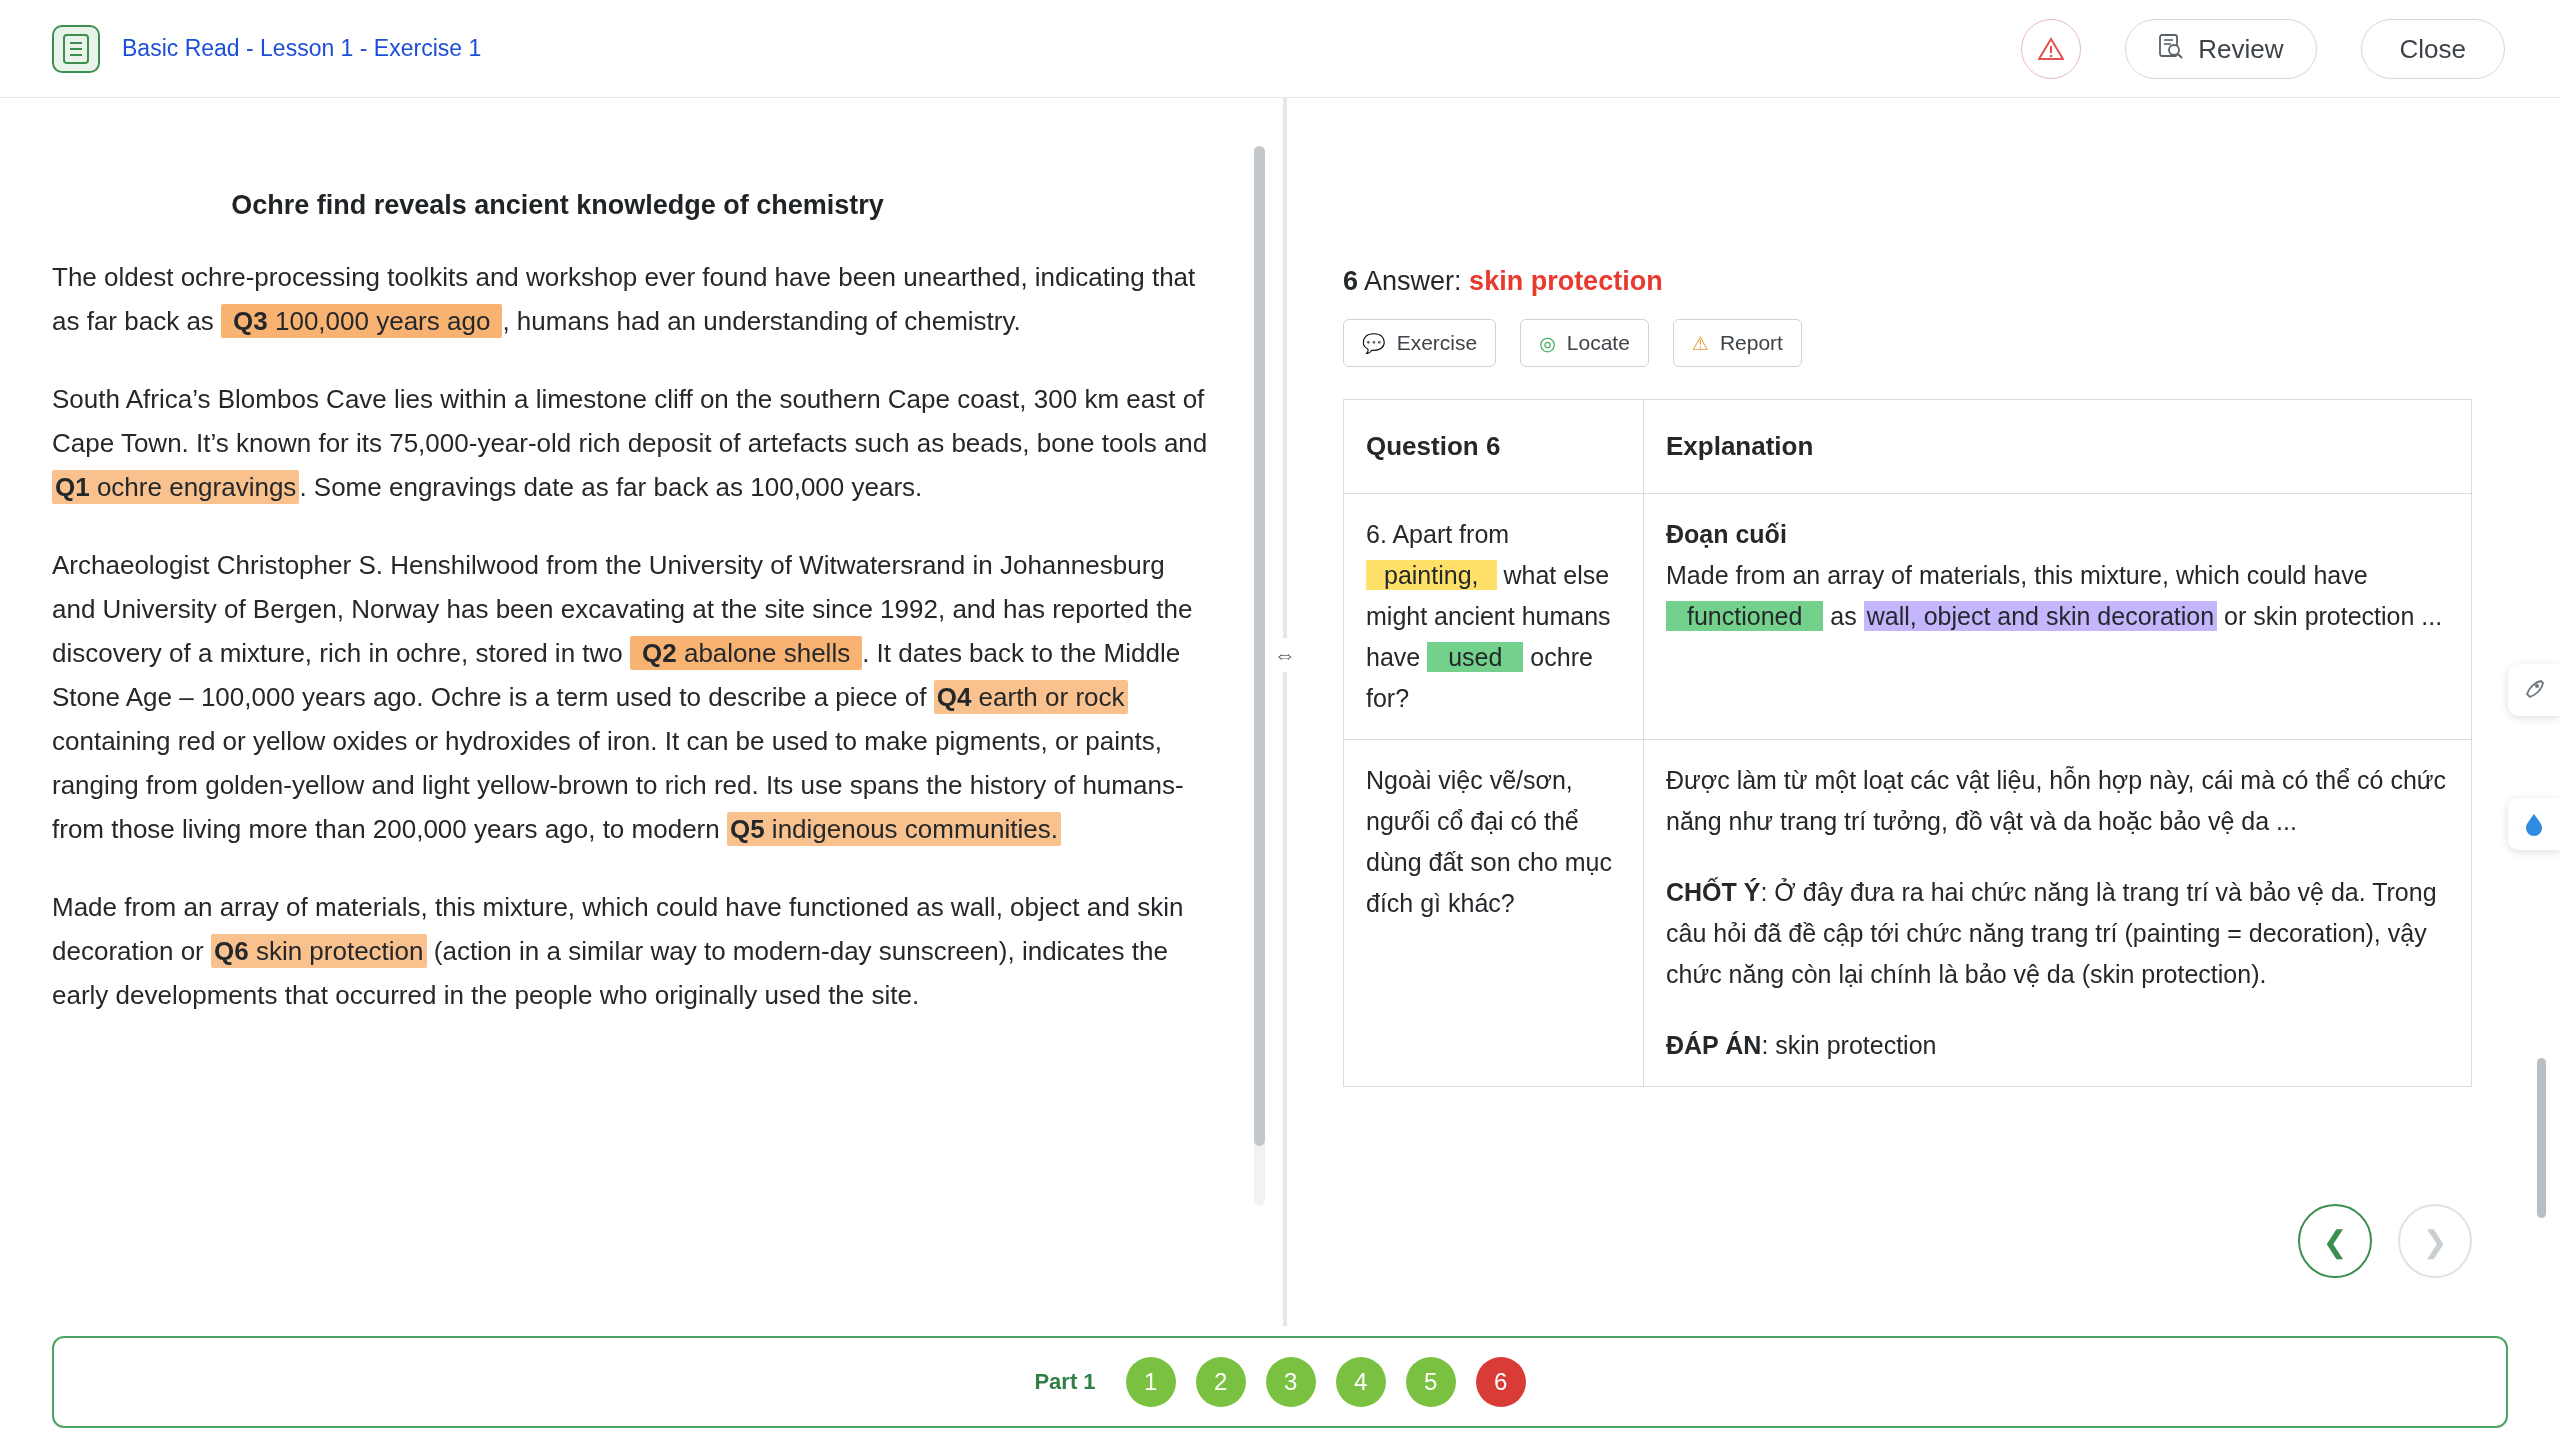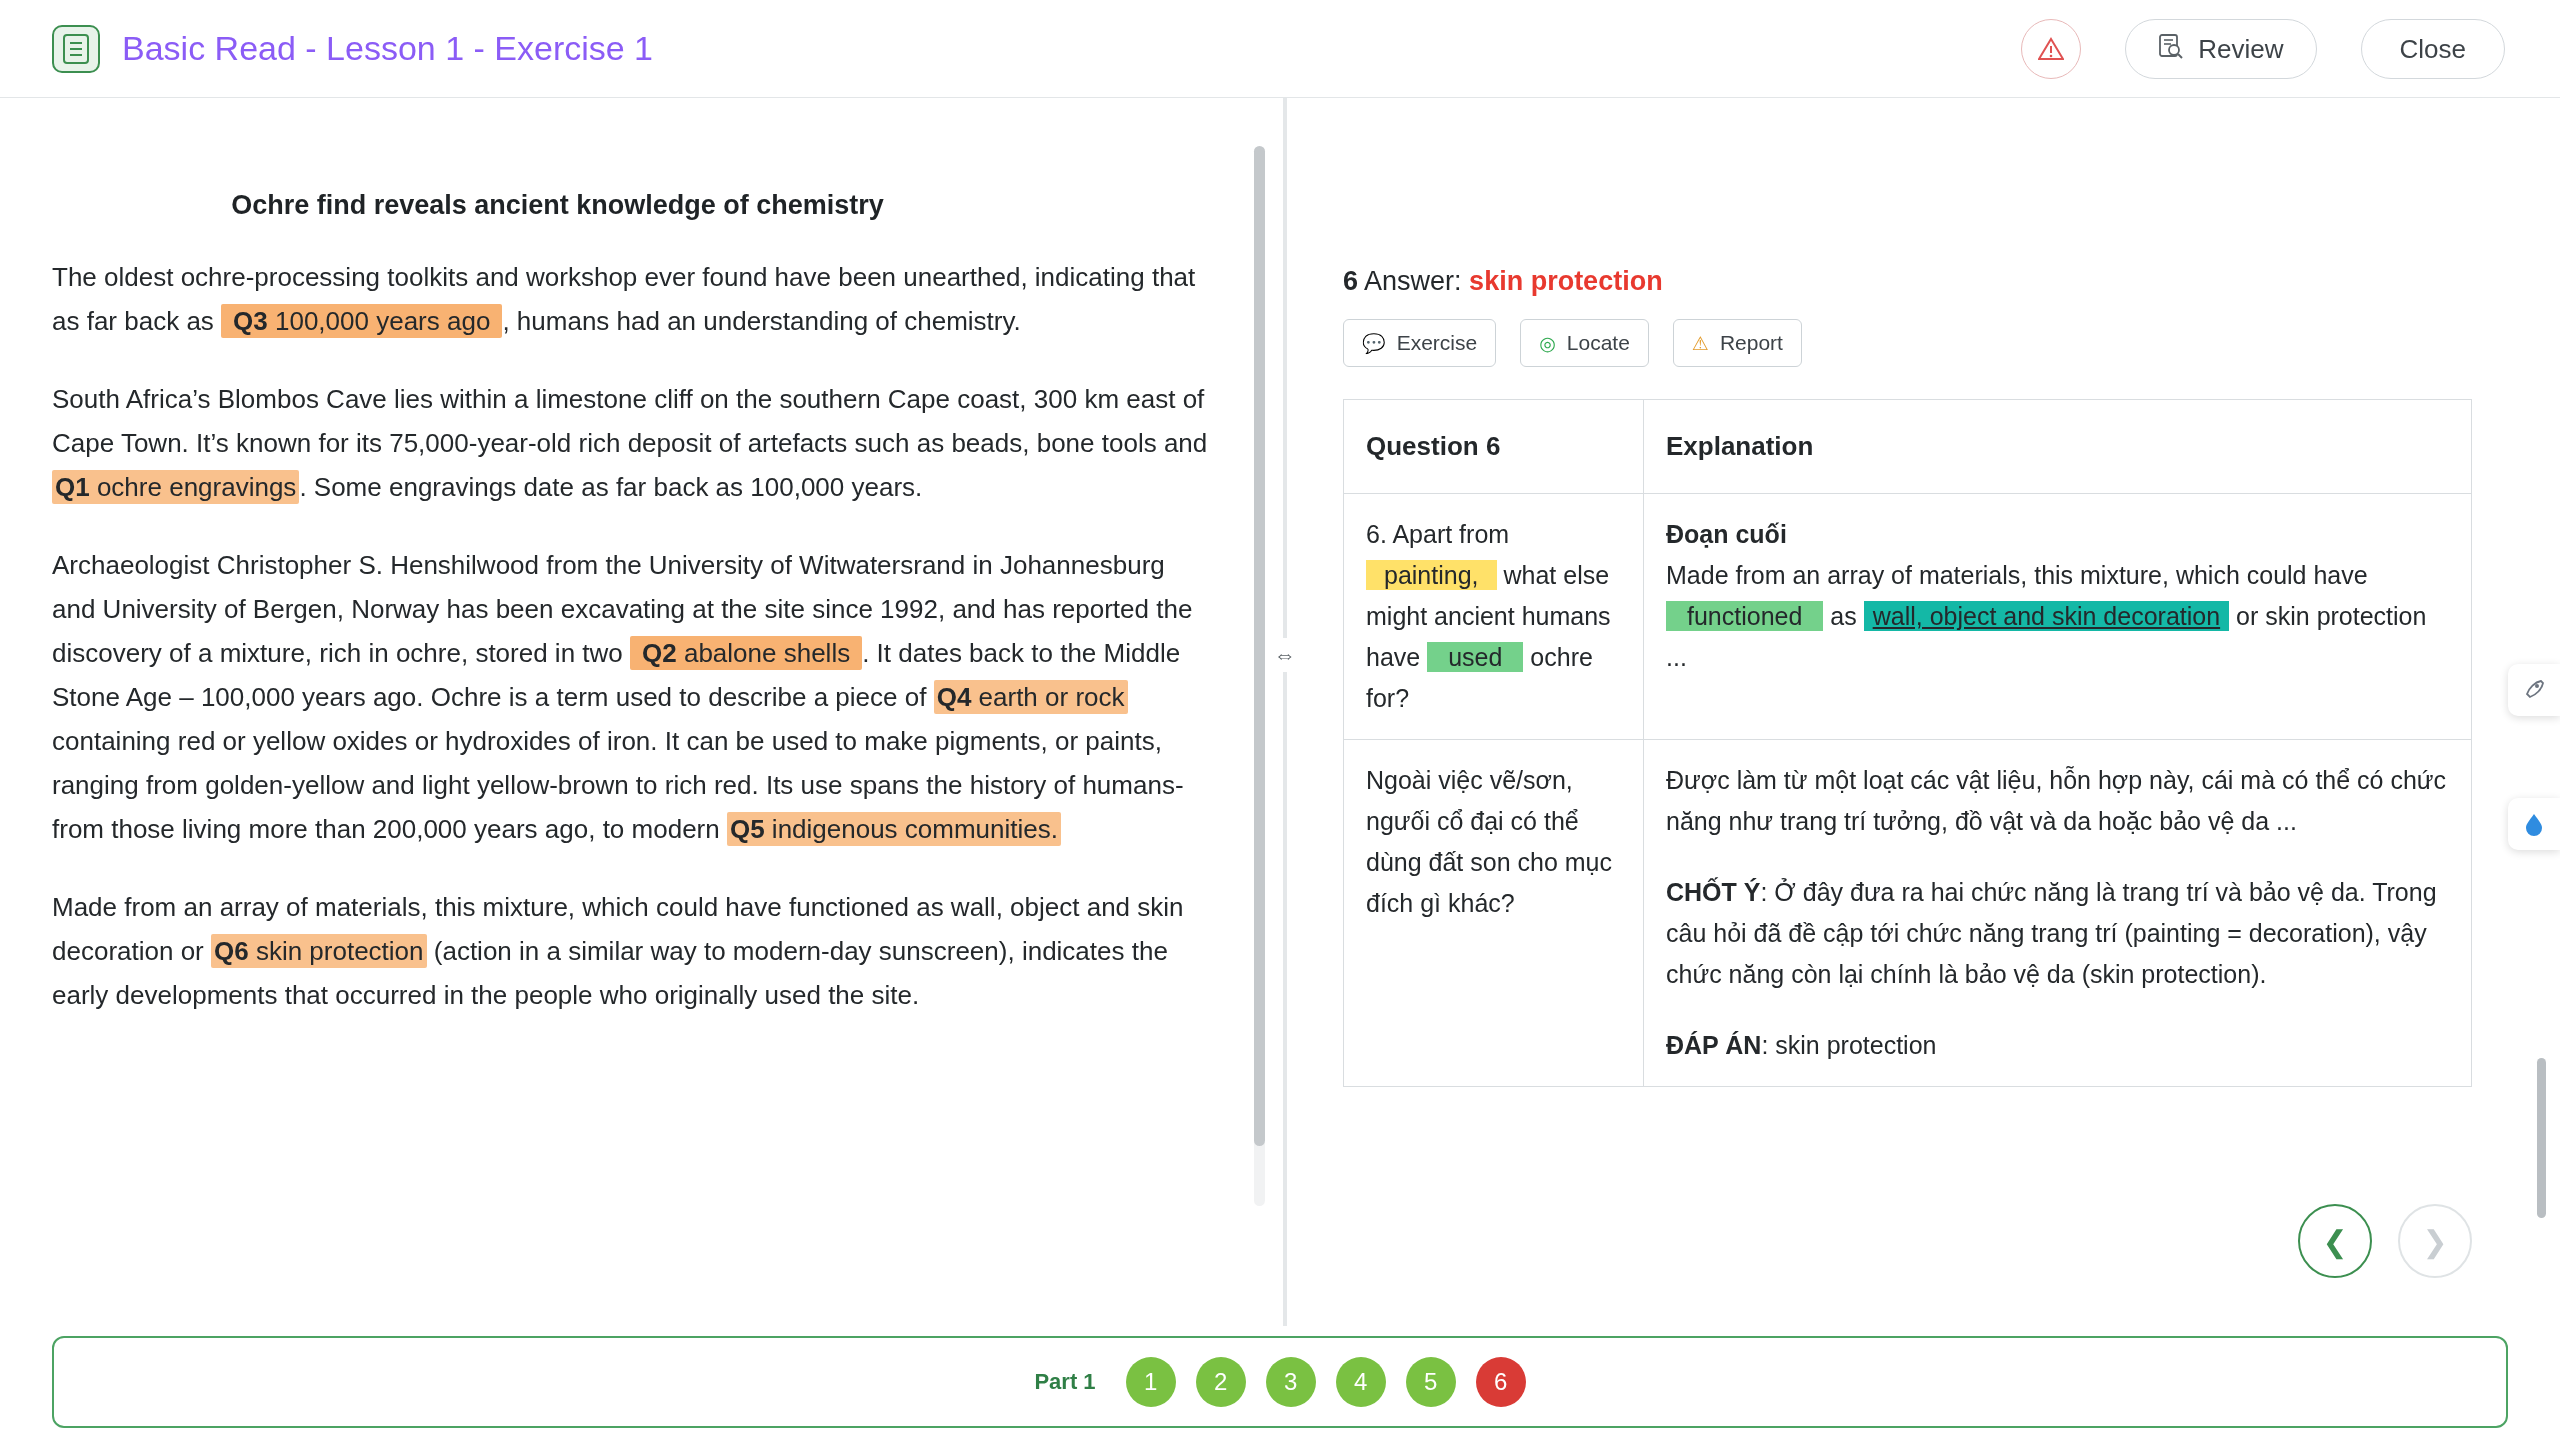--- a/index.html
+++ b/index.html
@@ -28,22 +28,22 @@
   }
   .doc-icon {
     width: 48px; height: 48px;
     border-radius: 10px;
     background: #e8f3ea;
     border: 2px solid #3c8f50;
     display: flex; align-items: center; justify-content: center;
   }
   .doc-icon svg { display: block; }
   .header-title {
-    font-size: 34px;
-    color: #8b5cf6;
+    font-size: 23px;
+    color: #1d4ed8;
   }
   .header-right {
     position: absolute;
     right: 55px; top: 0; height: 98px;
     display: flex; align-items: center; gap: 44px;
   }
   .warn-btn {
     width: 60px; height: 60px; border-radius: 50%;
     border: 1.6px solid #e8b9b9;
     display: flex; align-items: center; justify-content: center;
@@ -184,21 +184,21 @@
   }
   table.expl th {
     font-weight: bold;
     font-size: 26px;
     padding: 26px 22px;
     text-align: left;
   }
   col.c1 { width: 300px; }
   .hl-yellow { background: #ffe169; padding: 1px 18px; }
   .hl-green  { background: #74d18b; padding: 1px 21px; }
-  .hl-yellow2 { background: #14b8a6; padding: 1px 9px; text-decoration: underline; }
+  .hl-yellow2 { background: #c4b5fd; padding: 1px 3px; }
   .vi-mid { vertical-align: middle; }
   .blk { margin: 0; }
   .blk + .blk { margin-top: 30px; }
   .bold { font-weight: bold; }
 
   
   .nav-arrows {
     position: absolute;
     right: 88px; bottom: 48px;
     display: flex; gap: 26px;

